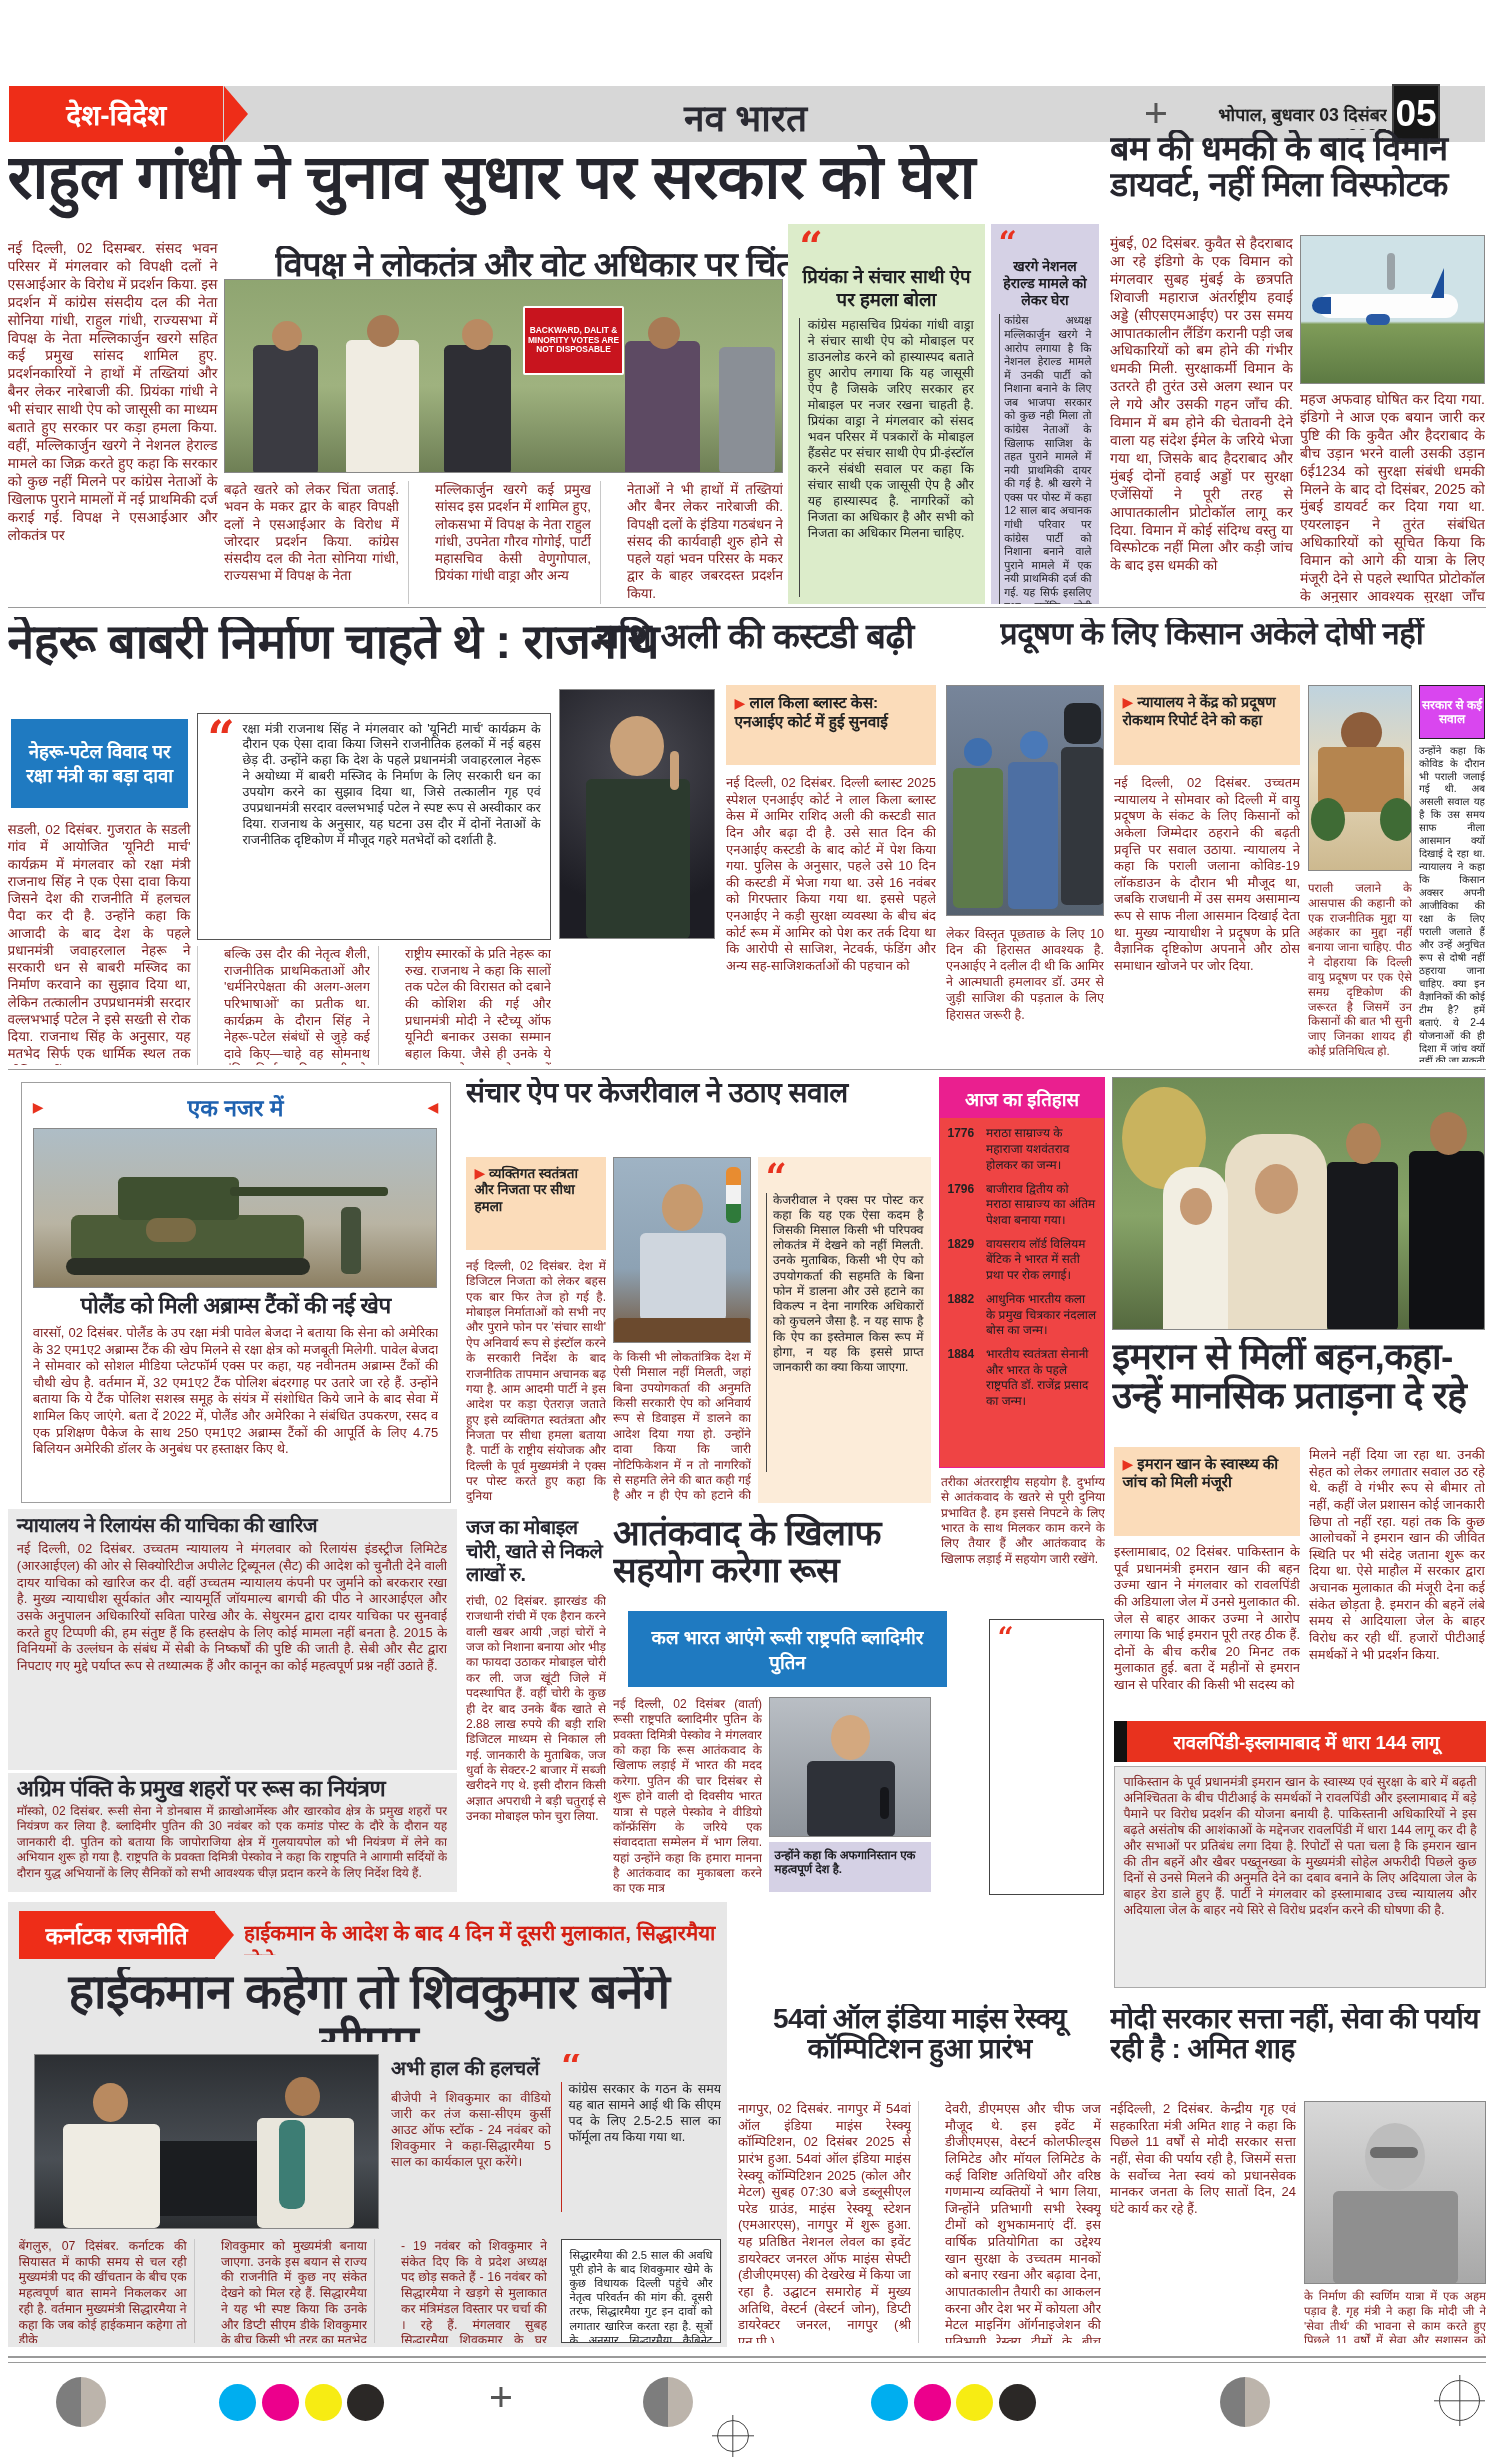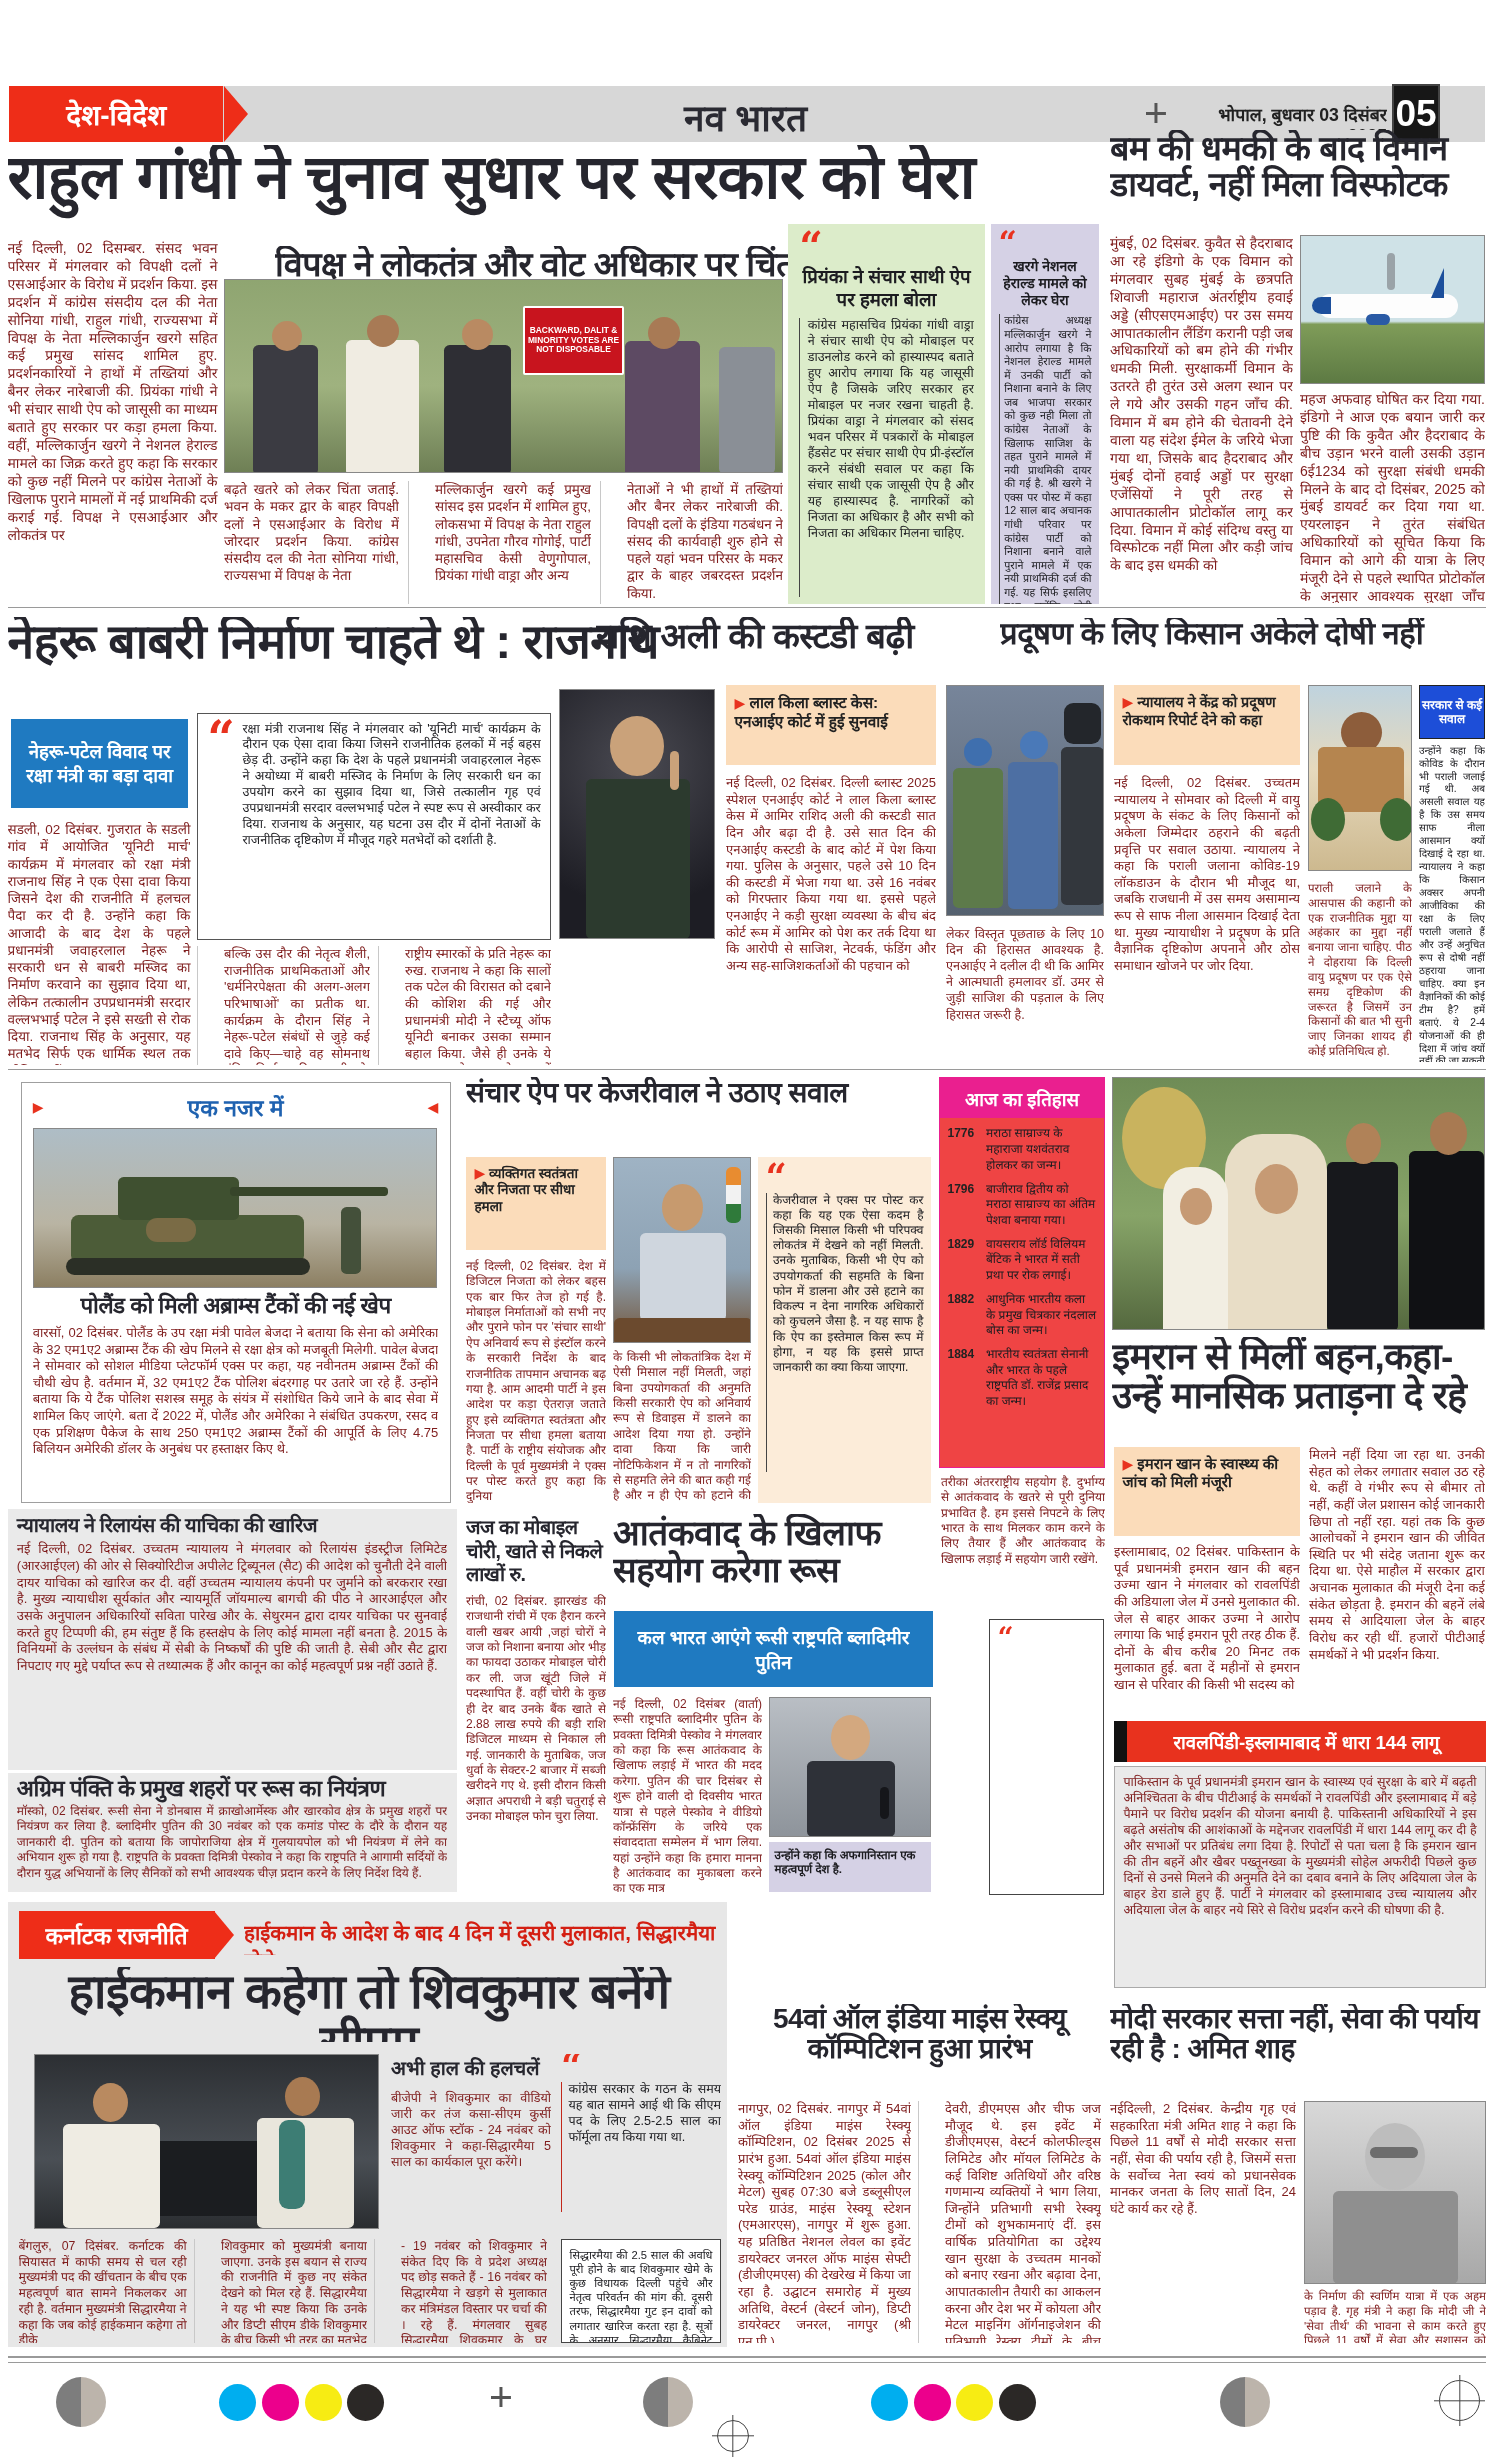--- a/index.html
+++ b/index.html
@@ -7,21 +7,21 @@
 body{width:1490px;height:2462px;position:relative;font-family:"Liberation Sans","DejaVu Sans",sans-serif;color:#1c1c20}
 .abs{position:absolute;overflow:hidden}
 .hl{font-weight:800;color:#26262e;line-height:1.06;letter-spacing:-0.5px}
 .bt{font-size:13.5px;line-height:1.28;text-align:justify;color:#7f1d1d}
 .sm{font-size:12px;line-height:1.27}
 .lbl{background:#fbdcba;padding:7.5px 8.4px;font-weight:700;font-size:15.4px;line-height:1.25;color:#222}
 .kick{background:#1f7ac1;color:#fff;font-weight:700;text-align:center;display:flex;align-items:center;justify-content:center;padding:5.6px}
 .gray{background:#eaeaea}
 .qm{color:#e8321e;font-weight:900;font-family:"DejaVu Serif","Liberation Serif",serif;line-height:.7}
 .arrow{color:#e8321e;font-size:14px}
-.redbox{background:#1d4ed8;color:#fff;font-weight:800;display:flex;align-items:center;justify-content:center}
+.redbox{background:#d946ef;color:#fff;font-weight:800;display:flex;align-items:center;justify-content:center}
 .rule{background:#9a9a9a}
 .vr{border-left:0.9px solid #c8c8c8;padding-left:26px}
 .ph{position:absolute;overflow:hidden;border:0.9px solid #888}
 .pr{position:absolute;border-radius:5.6px}
 .head{position:absolute;border-radius:50%}
 .tagwrap{background:#ee2d18;color:#fff;font-weight:800;display:flex;align-items:center;justify-content:center}
 .tri{position:absolute;width:0;height:0}
 .lens{position:absolute;width:50px;height:50px;border-radius:50%;background:linear-gradient(90deg,#7d7d7d 50%,#bcb4ab 50%)}
 .dot{position:absolute;width:37px;height:37px;border-radius:50%}
 .c1{background:#00aeef}.c2{background:#ec008c}.c3{background:#f7ec13}.c4{background:#2b2826}
@@ -213,21 +213,21 @@
         <b>1884</b>
         <span>भारतीय स्वतंत्रता सेनानी और भारत के पहले राष्ट्रपति डॉ. राजेंद्र प्रसाद का जन्म।</span>
       </div>
   </div>
 </div>
 
 <div class="abs hl" style="left:466px;top:1516px;width:140px;height:73px;font-size:19.6px;line-height:1.2">जज का मोबाइल चोरी, खाते से निकले लाखों रु.</div>
 <div class="abs bt" style="left:466px;top:1594px;width:140px;height:298px;font-size:12px">रांची, 02 दिसंबर. झारखंड की राजधानी रांची में एक हैरान करने वाली खबर आयी ,जहां चोरों ने जज को निशाना बनाया ओर भीड़ का फायदा उठाकर मोबाइल चोरी कर ली. जज खूंटी जिले में पदस्थापित हैं. वहीं चोरी के कुछ ही देर बाद उनके बैंक खाते से 2.88 लाख रुपये की बड़ी राशि डिजिटल माध्यम से निकाल ली गई. जानकारी के मुताबिक, जज धुर्वा के सेक्टर-2 बाजार में सब्जी खरीदने गए थे. इसी दौरान किसी अज्ञात अपराधी ने बड़ी चतुराई से उनका मोबाइल फोन चुरा लिया.</div>
 
 <div class="abs hl" style="left:613px;top:1514px;width:319px;height:89px;font-size:35px">आतंकवाद के खिलाफ सहयोग करेगा रूस</div>
-<div class="abs kick" style="left:614px;top:1611px;width:319px;height:76px;font-size:18.6px">कल भारत आएंगे रूसी राष्ट्रपति ब्लादिमीर पुतिन</div>
+<div class="abs kick" style="left:628px;top:1611px;width:319px;height:76px;font-size:18.6px">कल भारत आएंगे रूसी राष्ट्रपति ब्लादिमीर पुतिन</div>
 <div class="abs bt" style="left:613px;top:1697px;width:149px;height:196px;font-size:12px">नई दिल्ली, 02 दिसंबर (वार्ता) रूसी राष्ट्रपति ब्लादिमीर पुतिन के प्रवक्ता दिमित्री पेस्कोव ने मंगलवार को कहा कि रूस आतंकवाद के खिलाफ लड़ाई में भारत की मदद करेगा. पुतिन की चार दिसंबर से शुरू होने वाली दो दिवसीय भारत यात्रा से पहले पेस्कोव ने वीडियो कॉन्फ्रेंसिंग के जरिये एक संवाददाता सम्मेलन में भाग लिया. यहां उन्होंने कहा कि हमारा मानना है आतंकवाद का मुकाबला करने का एक मात्र</div>
 <div class="ph" style="left:769px;top:1697px;width:162px;height:140px;background:linear-gradient(180deg,#b9bec4 0%,#8e949b 100%)">
   <span class="head" style="left:61px;top:17px;width:39px;height:45px;background:#d3a87f"></span>
   <span class="pr" style="left:37px;top:63px;width:88px;height:76px;background:#2e3138"></span>
   <span class="pr" style="left:110px;top:89px;width:9.3px;height:32px;background:#15161a;border-radius:4.7px"></span>
 </div>
 <div class="abs" style="left:769px;top:1842px;width:162px;height:50px;background:#d5d1e5;padding:5.6px;font-size:11.6px;font-weight:700;line-height:1.25">उन्होंने कहा कि अफगानिस्तान एक महत्वपूर्ण देश है.</div>
 <div class="abs bt" style="left:941px;top:1475px;width:164px;height:138px;font-size:12px">तरीका अंतरराष्ट्रीय सहयोग है. दुर्भाग्य से आतंकवाद के खतरे से पूरी दुनिया प्रभावित है. हम इससे निपटने के लिए भारत के साथ मिलकर काम करने के लिए तैयार हैं और आतंकवाद के खिलाफ लड़ाई में सहयोग जारी रखेंगे.</div>
 <div class="abs qbox" style="left:989px;top:1619px;width:115px;height:276px">
   <span class="qm" style="font-size:28px">“</span>

